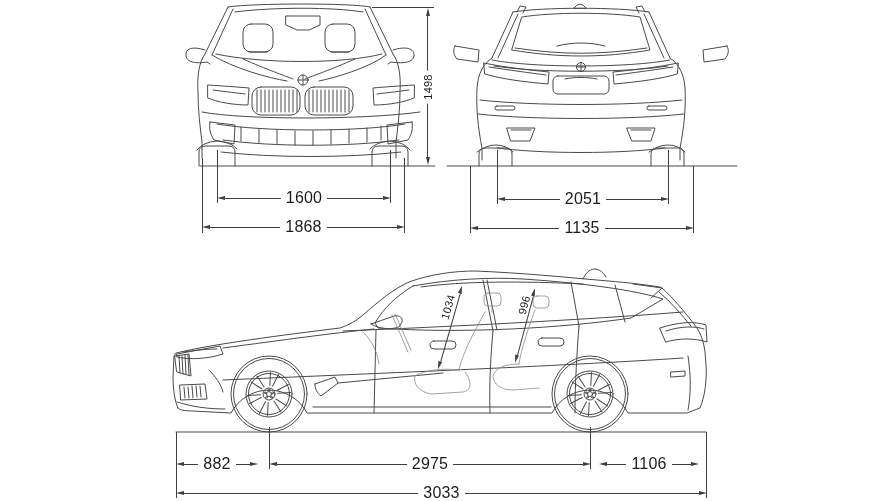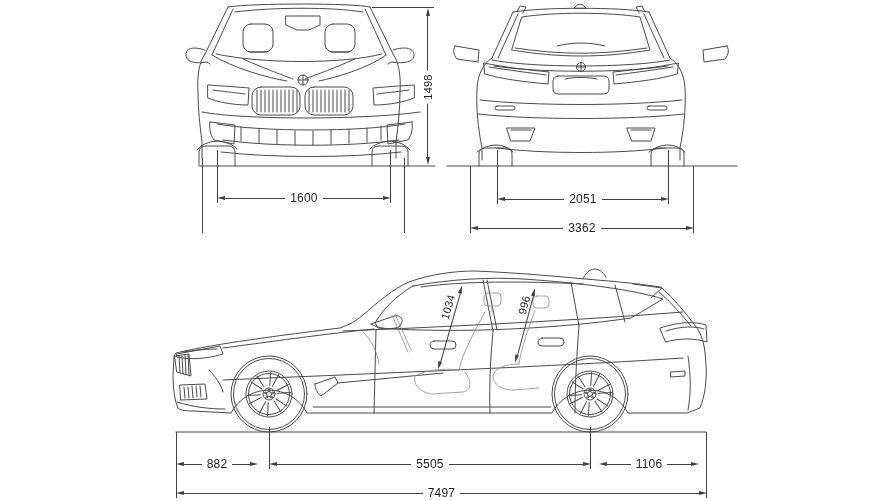--- a/index.html
+++ b/index.html
@@ -6,21 +6,21 @@
   .canvas{position:relative;width:890px;height:501px;background:#fff;overflow:hidden;
           font-family:"Liberation Sans",sans-serif;color:#1c1c1c;}
   svg{position:absolute;}
   svg path,svg circle,svg rect,svg line,svg ellipse{fill:none;stroke:#4a4a4a;stroke-width:1;
       stroke-linecap:round;stroke-linejoin:round;}
   svg .ghost path,svg .ghost rect,svg .ghost circle{stroke:#8a8a8a;stroke-width:.8;}
   .vline{position:absolute;width:0;border-left:1px solid #3f3f3f;}
   .hline{position:absolute;height:0;border-top:1px solid #3f3f3f;}
   .hdim{position:absolute;display:flex;align-items:center;height:12px;}
   .hdim .seg{flex:1;height:0;border-top:1px solid #3f3f3f;}
-  .hdim .lbl{padding:0 5px;font-size:12px;line-height:12px;white-space:nowrap;letter-spacing:.2px;}
+  .hdim .lbl{padding:0 5px;font-size:16px;line-height:12px;white-space:nowrap;letter-spacing:.2px;}
   .arrL{width:0;height:0;border-top:2.5px solid transparent;border-bottom:2.5px solid transparent;border-right:8px solid #3f3f3f;}
   .arrR{width:0;height:0;border-top:2.5px solid transparent;border-bottom:2.5px solid transparent;border-left:8px solid #3f3f3f;}
   .vdim{position:absolute;display:flex;flex-direction:column;align-items:center;}
   .vdim .segv{flex:1;width:0;border-left:1px solid #3f3f3f;}
   .arrU{width:0;height:0;border-left:2.5px solid transparent;border-right:2.5px solid transparent;border-bottom:8px solid #3f3f3f;}
   .arrD{width:0;height:0;border-left:2.5px solid transparent;border-right:2.5px solid transparent;border-top:8px solid #3f3f3f;}
   .vlbl{position:absolute;left:50%;top:50%;transform:translate(-50%,-50%) rotate(-90deg);
         background:#fff;padding:0 4px;font-size:11px;letter-spacing:.2px;white-space:nowrap;}
   .slbl{position:absolute;font-size:11px;letter-spacing:.2px;white-space:nowrap;}
 </style>
@@ -237,20 +237,27 @@
   <div class="hdim" style="left:217px;top:192px;width:174px">
     <div class="arrL"></div>
     <div class="seg"></div>
     <span class="lbl">1600</span>
     <div class="seg"></div>
     <div class="arrR"></div>
   </div>
 
   <div class="vline" style="left:202px;top:158px;height:75px"></div>
   <div class="vline" style="left:404px;top:158px;height:75px"></div>
+  <div class="hdim" style="left:202px;top:221px;width:203px">
+    <div class="arrL"></div>
+    <div class="seg"></div>
+    <span class="lbl">1868</span>
+    <div class="seg"></div>
+    <div class="arrR"></div>
+  </div>
 
   <div class="hline" style="left:372px;top:7px;width:62px"></div>
   <div class="vdim" style="left:420px;top:8px;width:15px;height:157px">
     <div class="arrU"></div>
     <div class="segv"></div>
     <div class="arrD"></div>
     <span class="vlbl">1498</span>
   </div>
 
   <div class="vline" style="left:497px;top:150px;height:54px"></div>
@@ -261,21 +268,21 @@
     <span class="lbl">2051</span>
     <div class="seg"></div>
     <div class="arrR"></div>
   </div>
 
   <div class="vline" style="left:470px;top:166px;height:67px"></div>
   <div class="vline" style="left:693px;top:166px;height:67px"></div>
   <div class="hdim" style="left:470px;top:222px;width:224px">
     <div class="arrL"></div>
     <div class="seg"></div>
-    <span class="lbl">3362</span>
+    <span class="lbl">1135</span>
     <div class="seg"></div>
     <div class="arrR"></div>
   </div>
 
   <div class="vdim" style="left:444px;top:284px;width:12px;height:87px;transform:rotate(16deg)">
     <div class="arrU"></div>
     <div class="segv"></div>
     <div class="arrD"></div>
   </div>
   <span class="slbl" style="left:448px;top:307px;transform:translate(-50%,-50%) rotate(-74deg)">1034</span>
@@ -296,34 +303,34 @@
     <div class="arrL"></div>
     <div class="seg"></div>
     <span class="lbl">882</span>
     <div class="seg"></div>
     <div class="arrR"></div>
   </div>
 
   <div class="hdim" style="left:269px;top:458px;width:322px">
     <div class="arrL"></div>
     <div class="seg"></div>
-    <span class="lbl">5505</span>
+    <span class="lbl">2975</span>
     <div class="seg"></div>
     <div class="arrR"></div>
   </div>
 
   <div class="hdim" style="left:599px;top:458px;width:100px">
     <div class="arrL"></div>
     <div class="seg"></div>
     <span class="lbl">1106</span>
     <div class="seg"></div>
     <div class="arrR"></div>
   </div>
 
   <div class="hdim" style="left:176px;top:487px;width:531px">
     <div class="arrL"></div>
     <div class="seg"></div>
-    <span class="lbl">7497</span>
+    <span class="lbl">3033</span>
     <div class="seg"></div>
     <div class="arrR"></div>
   </div>
 
 </div>
 
 </body></html>

